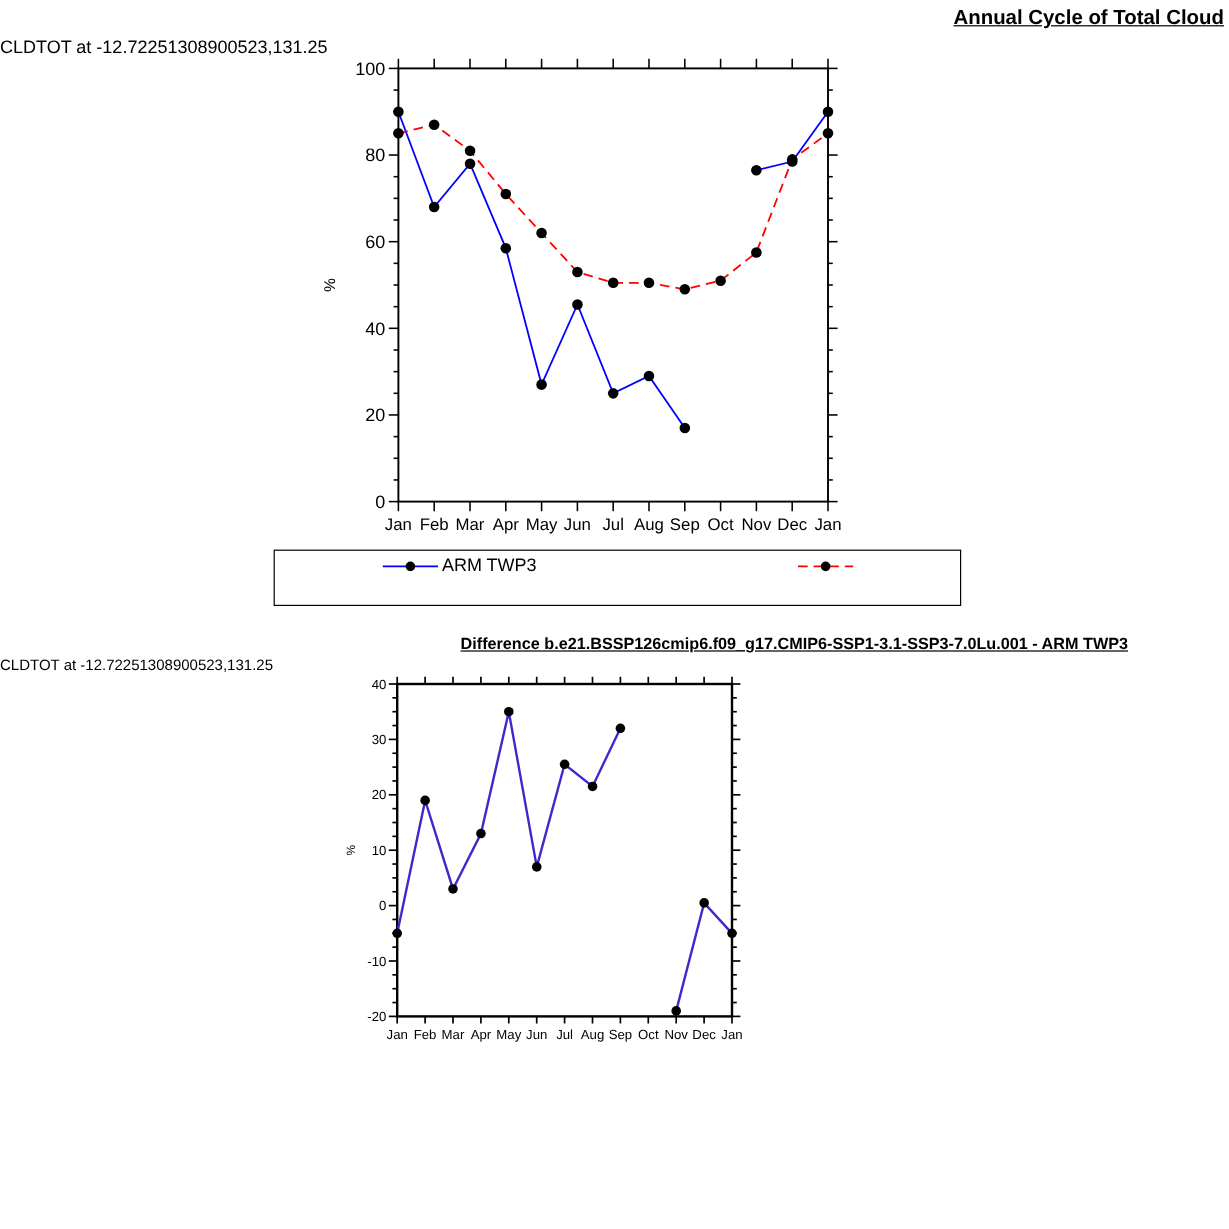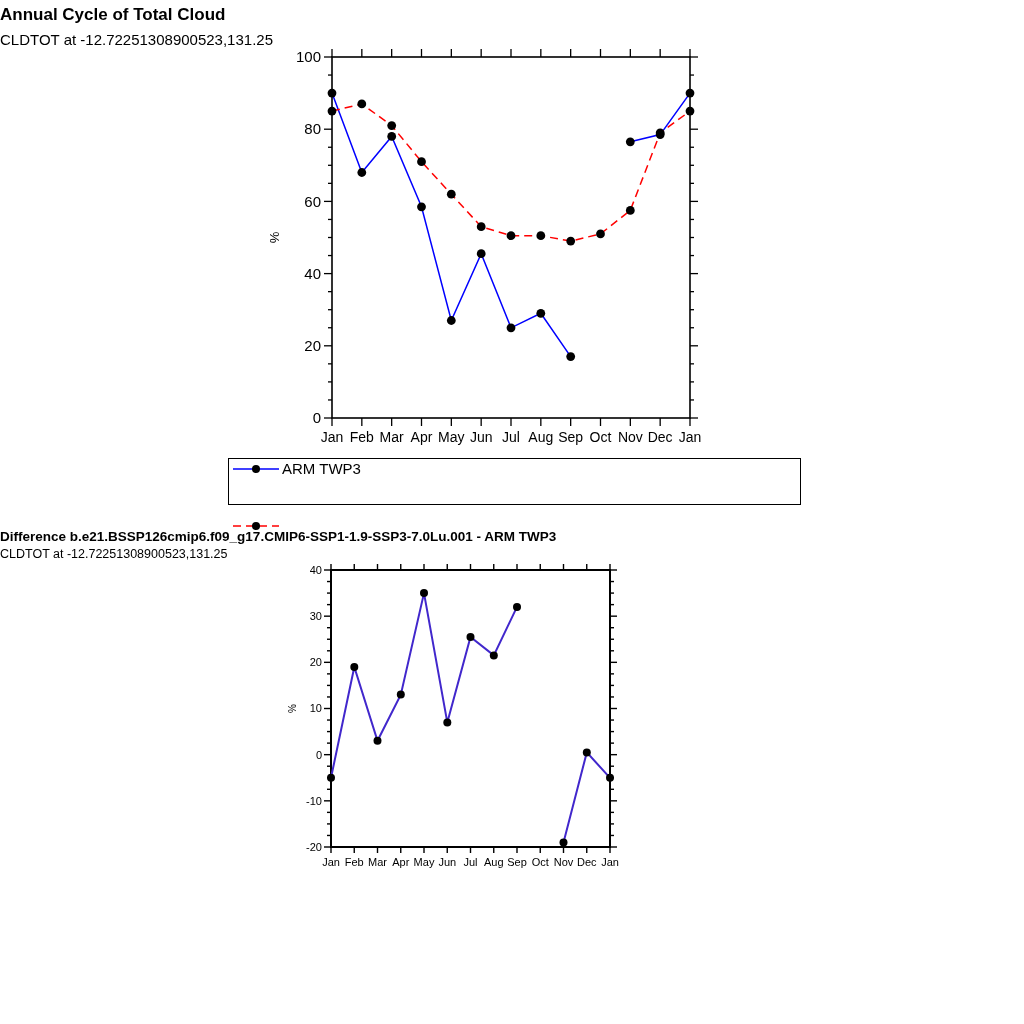--- a/index.html
+++ b/index.html
@@ -1,39 +1,39 @@
 <!DOCTYPE html>
 <html><head>
 <meta charset="utf-8">
 <style>
   html,body{margin:0;padding:0;background:#ffffff;}
   .page{position:relative;width:1024px;height:1024px;background:#ffffff;overflow:hidden;
         font-family:"Liberation Sans", "DejaVu Sans", sans-serif;color:#000;}
-  .chart-title{position:absolute;text-align:left;font-weight:bold;white-space:nowrap;}
+  .chart-title{position:absolute;text-align:right;font-weight:bold;white-space:nowrap;text-decoration:underline;}
   .chart-subtitle{position:absolute;white-space:nowrap;}
   .t1{left:0;width:1020px;top:5px;font-size:17px;}
   .s1{left:0;width:942px;top:31px;font-size:15px;}
   .t2{left:0;width:940px;top:529px;font-size:13.5px;}
   .s2{left:0;width:896px;top:547px;font-size:12.5px;}
   svg.canvas{position:absolute;left:0;top:0;}
   .legend{position:absolute;left:228px;top:458px;width:573px;height:47px;border:1px solid #000;
-          box-sizing:border-box;padding:2px 0 2px 3px;display:flex;flex-direction:column;justify-content:space-around;gap:44px;}
+          box-sizing:border-box;padding:2px 0 2px 3px;display:flex;flex-direction:row;justify-content:space-around;gap:44px;}
   .legend-row{display:flex;align-items:center;height:21px;font-size:15px;white-space:nowrap;}
   .legend-row svg{flex:0 0 auto;margin-right:2px;}
   .legend-label{line-height:1;}
 </style>
 </head>
 <body>
 
 <div class="page">
 
   <div class="chart-title t1">Annual Cycle of Total Cloud</div>
   <div class="chart-subtitle s1">CLDTOT at -12.72251308900523,131.25</div>
 
-  <div class="chart-title t2">Difference b.e21.BSSP126cmip6.f09_g17.CMIP6-SSP1-1.9-SSP3-7.0Lu.001 - ARM TWP3</div>
+  <div class="chart-title t2">Difference b.e21.BSSP126cmip6.f09_g17.CMIP6-SSP1-3.1-SSP3-7.0Lu.001 - ARM TWP3</div>
   <div class="chart-subtitle s2">CLDTOT at -12.72251308900523,131.25</div>
 
   <svg class="canvas" id="charts" width="1024" height="1024">
       <rect x="332" y="57" width="358" height="361" fill="none" stroke="#000" stroke-width="1.6"></rect>
       <line x1="324" y1="418" x2="332" y2="418" stroke="#000" stroke-width="1.3"></line>
       <line x1="690" y1="418" x2="698" y2="418" stroke="#000" stroke-width="1.3"></line>
       <text x="321" y="423.25" text-anchor="end" font-size="15">0</text>
       <line x1="328" y1="399.95" x2="332" y2="399.95" stroke="#000" stroke-width="1.3"></line>
       <line x1="690" y1="399.95" x2="694" y2="399.95" stroke="#000" stroke-width="1.3"></line>
       <line x1="328" y1="381.9" x2="332" y2="381.9" stroke="#000" stroke-width="1.3"></line>

